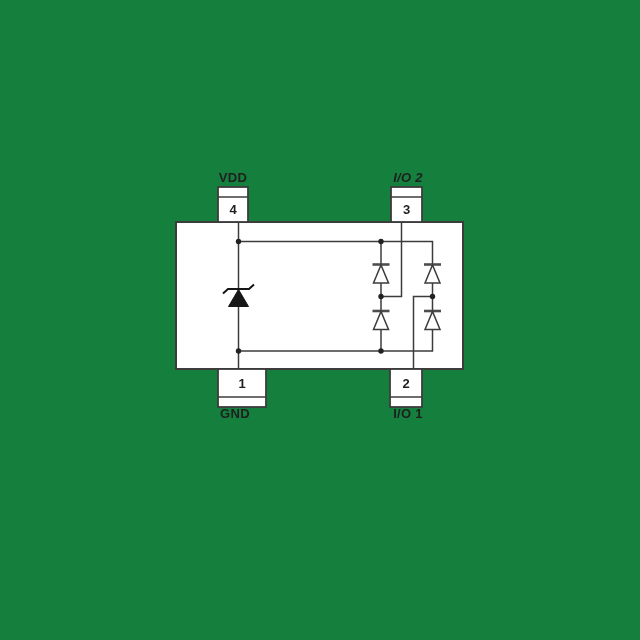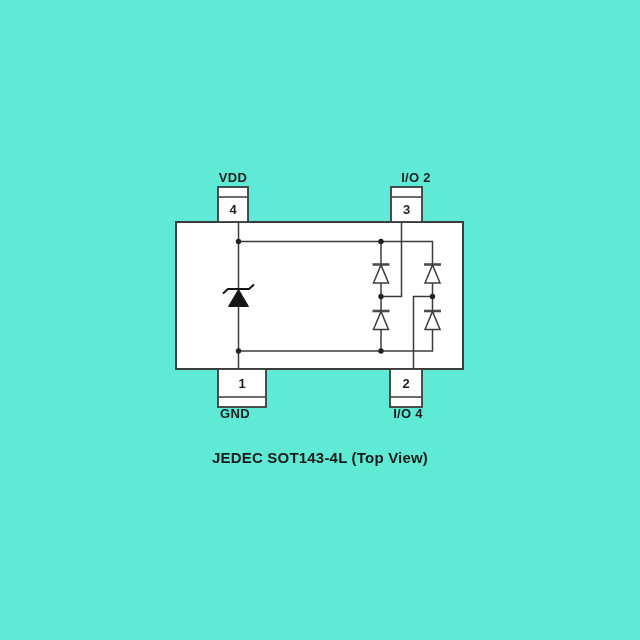--- a/index.html
+++ b/index.html
@@ -5,21 +5,21 @@
   html, body { margin: 0; padding: 0; }
   body {
     width: 640px; height: 640px;
     background: #ffffff;
     font-family: "Liberation Sans", sans-serif;
     overflow: hidden;
   }
   .canvas {
     position: relative;
     width: 640px; height: 640px;
-    background: #5eead4;
+    background: #15803d;
   }
   .canvas svg { position: absolute; left: 0; top: 0; }
   .lbl {
     position: absolute;
     font-weight: bold;
     font-size: 13px;
     color: #1f1f1f;
     text-align: center;
     letter-spacing: 0.3px;
     white-space: nowrap;
@@ -103,24 +103,23 @@
       <circle cx="238.5" cy="241.5" r="2.7"></circle>
       <circle cx="381" cy="241.5" r="2.7"></circle>
       <circle cx="381" cy="296.5" r="2.7"></circle>
       <circle cx="432.5" cy="296.5" r="2.7"></circle>
       <circle cx="238.5" cy="351" r="2.7"></circle>
       <circle cx="381" cy="351" r="2.7"></circle>
     </g>
   </svg>
 
   <div class="lbl" style="left:203px; top:170px; width:60px;">VDD</div>
-  <div class="lbl" style="left:386px; top:170px; width:60px;">I/O 2</div>
+  <div class="lbl" style="left:378px; top:170px; width:60px;font-style:italic;">I/O 2</div>
   <div class="lbl" style="left:205px; top:406px; width:60px;">GND</div>
-  <div class="lbl" style="left:378px; top:406px; width:60px;">I/O 4</div>
+  <div class="lbl" style="left:378px; top:406px; width:60px;">I/O 1</div>
 
   <div class="pin-num" style="left:218px; top:197px; width:30px; height:25px; line-height:25px;">4</div>
   <div class="pin-num" style="left:391px; top:197px; width:31px; height:25px; line-height:25px;">3</div>
   <div class="pin-num" style="left:218px; top:371px; width:48px; height:26px; line-height:26px;">1</div>
   <div class="pin-num" style="left:390px; top:371px; width:32px; height:26px; line-height:26px;">2</div>
 
-  <div class="caption">JEDEC SOT143-4L (Top View)</div>
 
 </div>
 
 </body></html>

